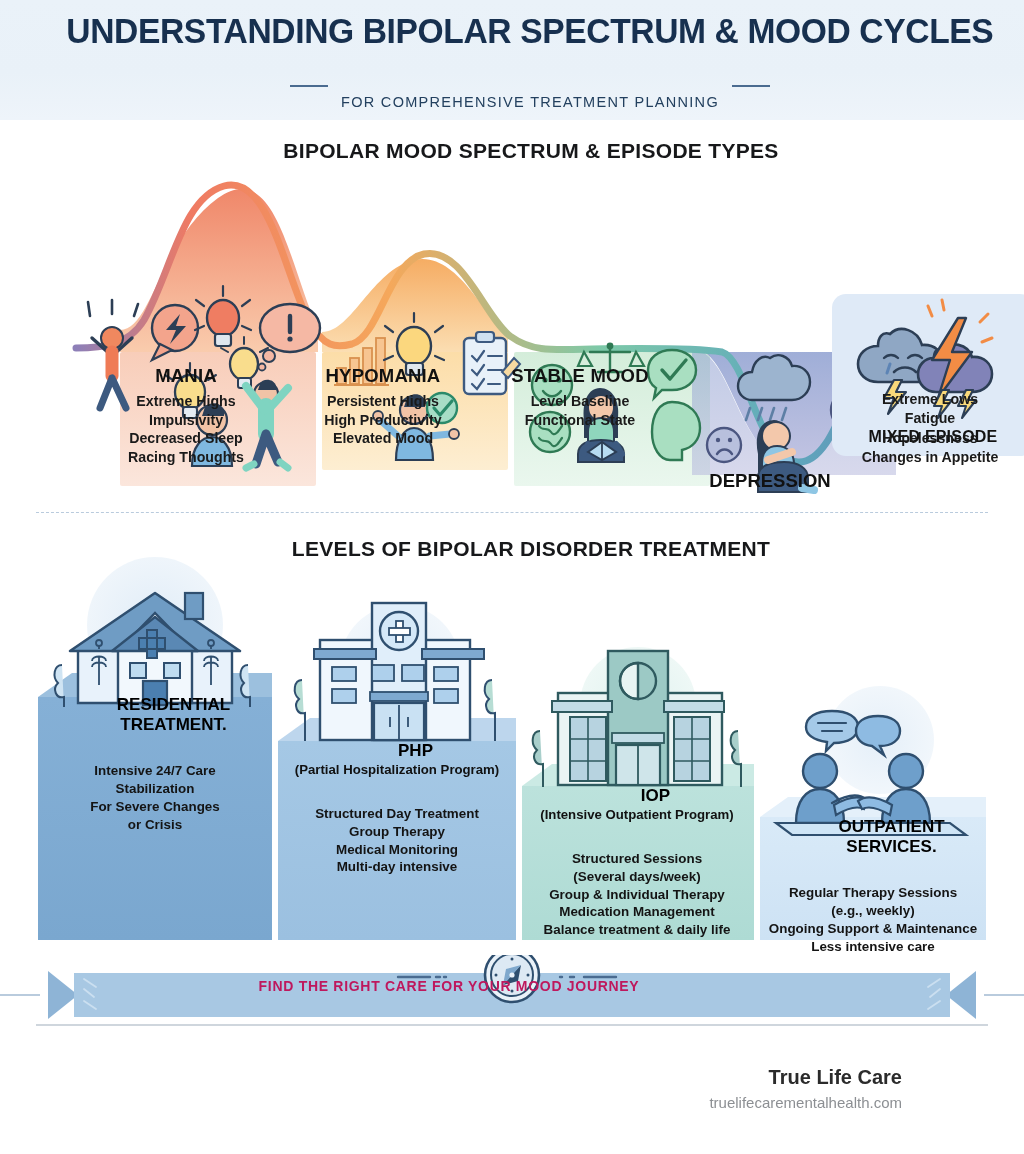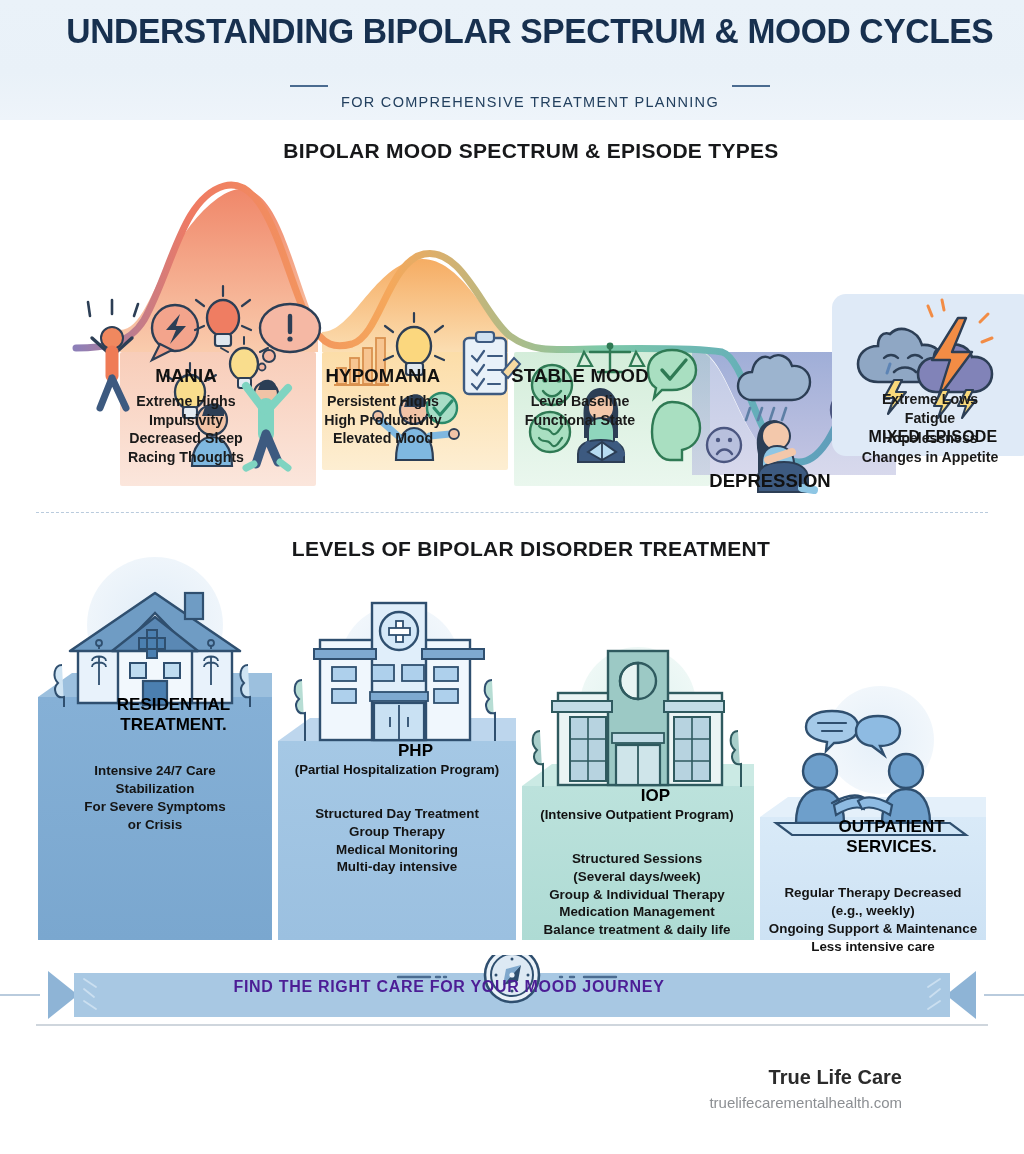--- a/index.html
+++ b/index.html
@@ -85,21 +85,21 @@
   .step-text{position:absolute;text-align:center;}
   .step-title{font-size:17px;font-weight:bold;color:#000000;line-height:1.18;margin-left:37px;}
   .step-sub{font-size:13.2px;font-weight:bold;color:#111;line-height:1.2;margin-top:1px;}
   .step-lines{font-size:13.4px;font-weight:bold;color:#141414;line-height:1.33;margin-top:27px;}
   .step-lines div{white-space:nowrap;}
 
   
   .ribbon-wrap{position:absolute;left:0;top:955px;width:1024px;height:70px;}
   .ribbon-text{
     position:absolute;left:0;top:978px;width:898px;text-align:center;
-    font-size:16px;font-weight:bold;color:#4c1d95;letter-spacing:0.7px;z-index:5;
+    font-size:14px;font-weight:bold;color:#be185d;letter-spacing:0.7px;z-index:5;
   }
 
   
   .footer-rule{position:absolute;left:36px;top:1024px;width:952px;height:1.5px;background:#cfd6dd;}
   .brand{
     position:absolute;right:122px;top:1066px;
     font-size:20px;font-weight:bold;color:#2b2b2b;
   }
   .site{
     position:absolute;right:122px;top:1094px;
@@ -519,21 +519,21 @@
         <path d="M776 268 L950 268 L966 280 L792 280 Z" fill="#cfe5f6" stroke="#2f4f6f" stroke-width="2.2"></path>
       </g>
     </svg>
 
     
     <div class="step-text" style="left:40px;top:140px;width:230px;">
       <div class="step-title">RESIDENTIAL TREATMENT.</div>
       <div class="step-lines">
         <div>Intensive 24/7 Care</div>
         <div>Stabilization</div>
-        <div>For Severe Symptoms</div>
+        <div>For Severe Changes</div>
         <div>or Crisis</div>
       </div>
     </div>
 
     <div class="step-text" style="left:276px;top:186px;width:242px;">
       <div class="step-title">PHP</div>
       <div class="step-sub">(Partial Hospitalization Program)</div>
       <div class="step-lines">
         <div>Structured Day Treatment</div>
         <div>Group Therapy</div>
@@ -550,21 +550,21 @@
         <div>(Several days/week)</div>
         <div>Group &amp; Individual Therapy</div>
         <div>Medication Management</div>
         <div>Balance treatment &amp; daily life</div>
       </div>
     </div>
 
     <div class="step-text" style="left:758px;top:262px;width:230px;">
       <div class="step-title">OUTPATIENT SERVICES.</div>
       <div class="step-lines">
-        <div>Regular Therapy Decreased</div>
+        <div>Regular Therapy Sessions</div>
         <div>(e.g., weekly)</div>
         <div>Ongoing Support &amp; Maintenance</div>
         <div>Less intensive care</div>
       </div>
     </div>
   </div>
 
   <div class="ribbon-wrap">
     <svg width="1024" height="70" viewBox="0 0 1024 70">
       <path d="M0 40 L40 40" stroke="#b9cbdd" stroke-width="2"></path>

